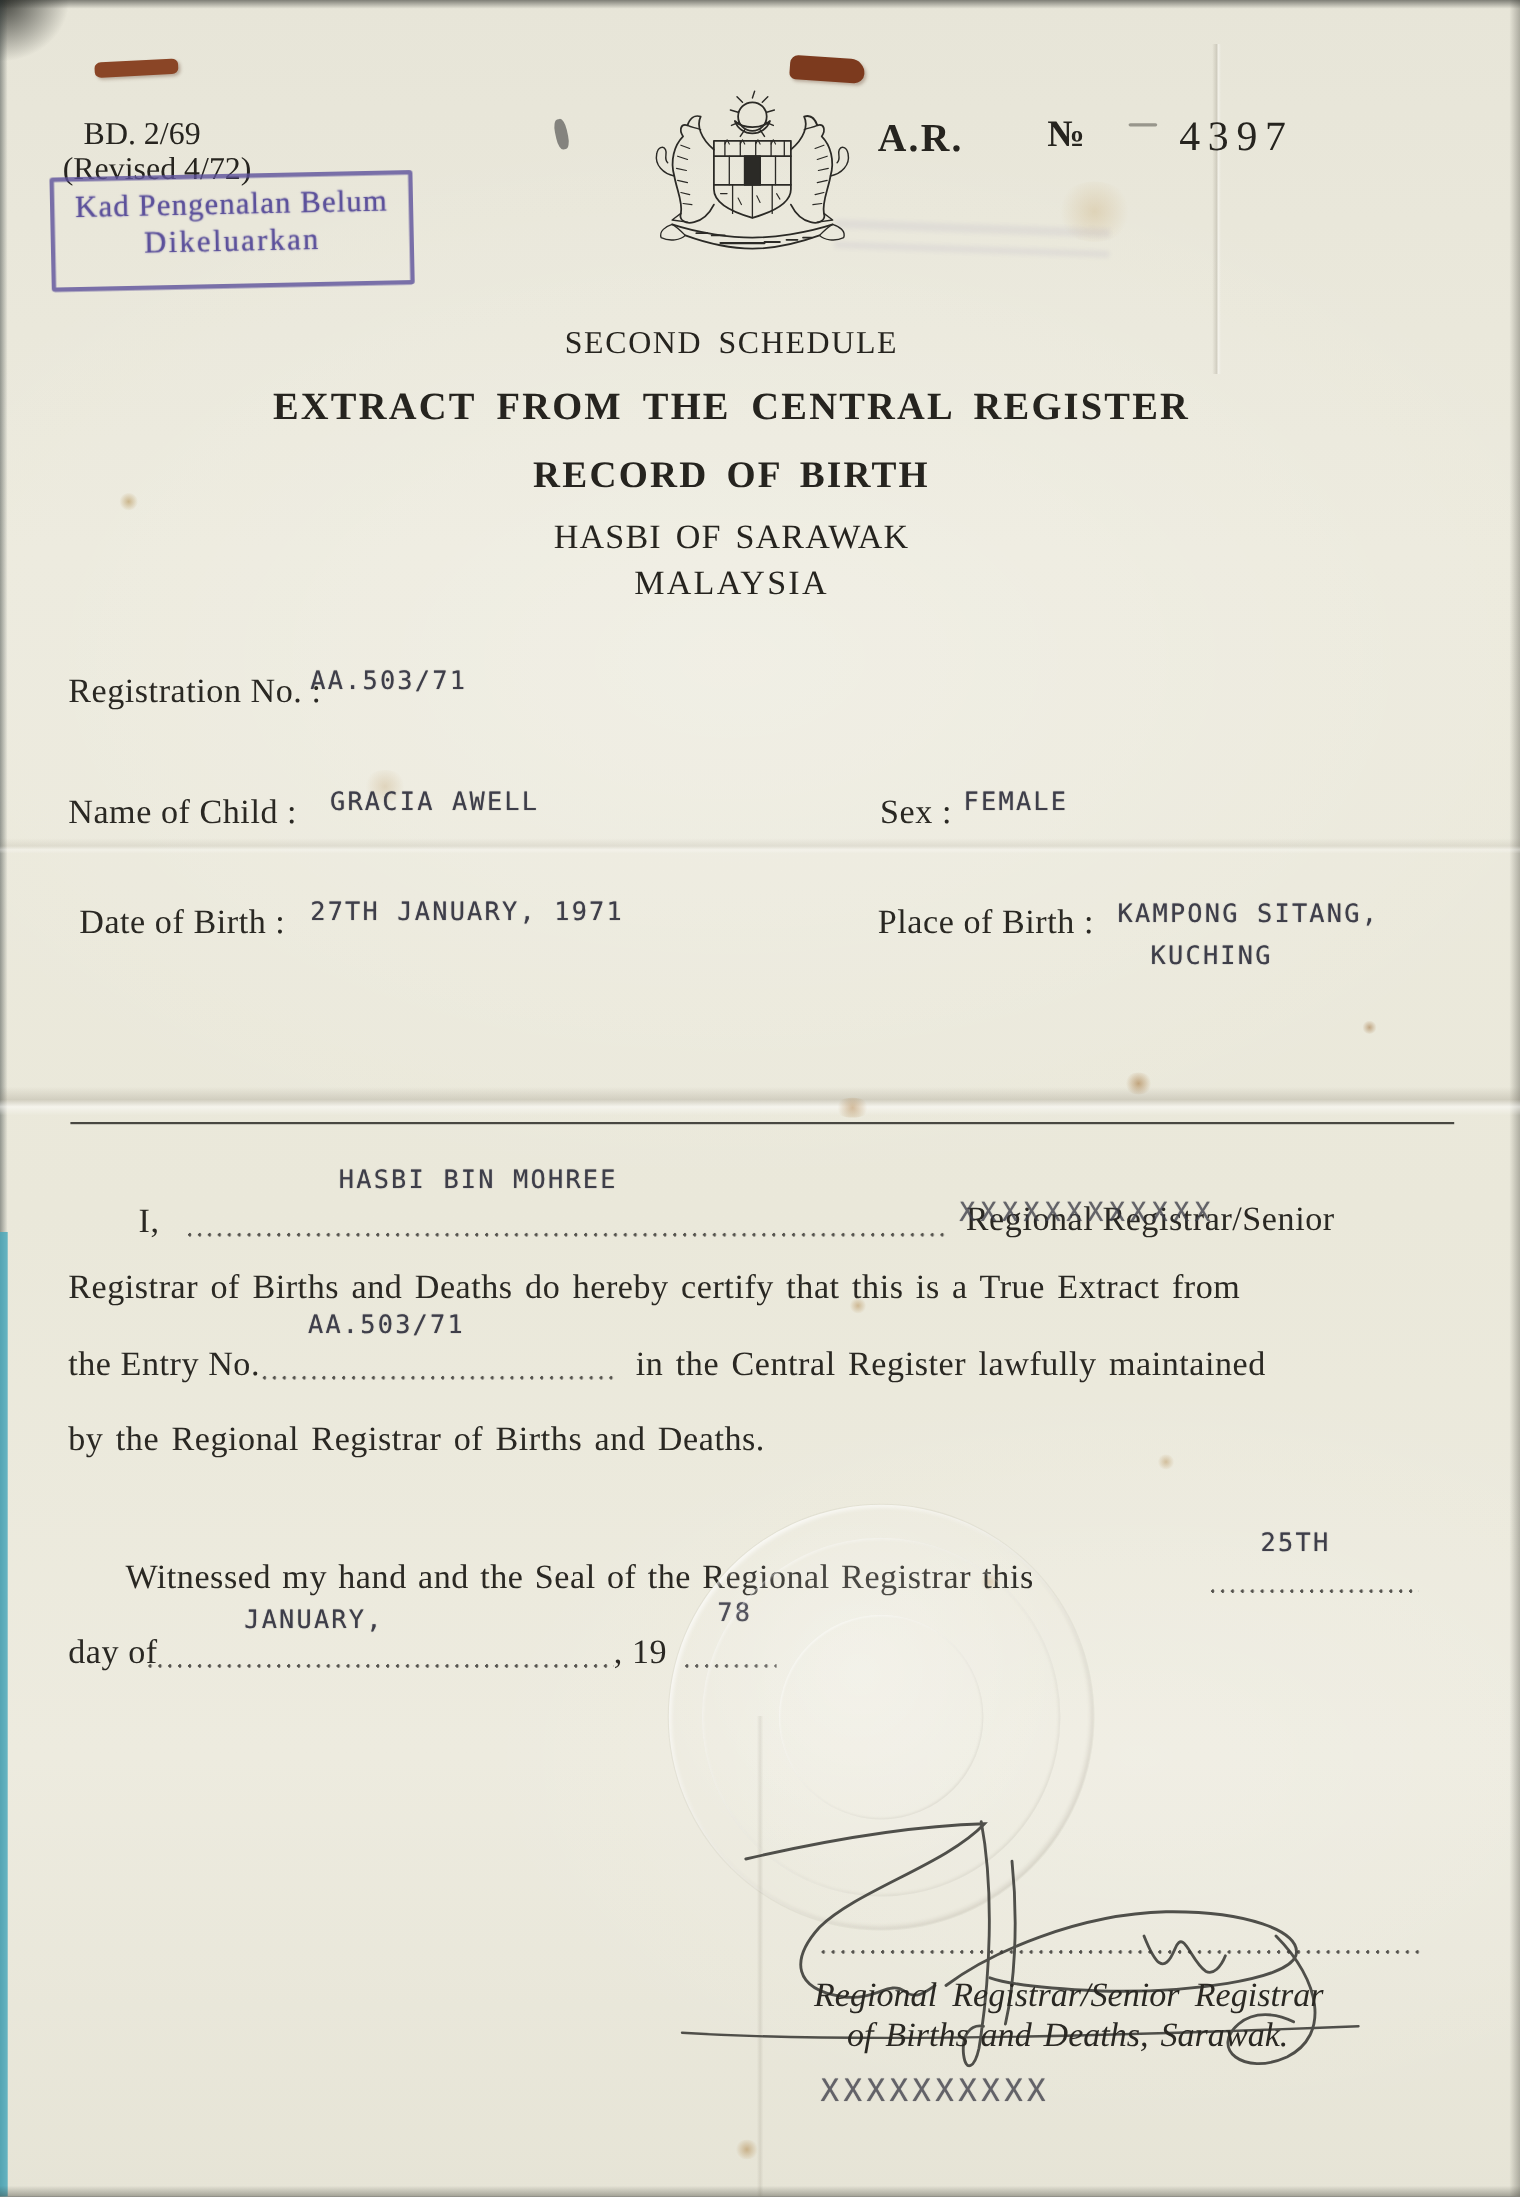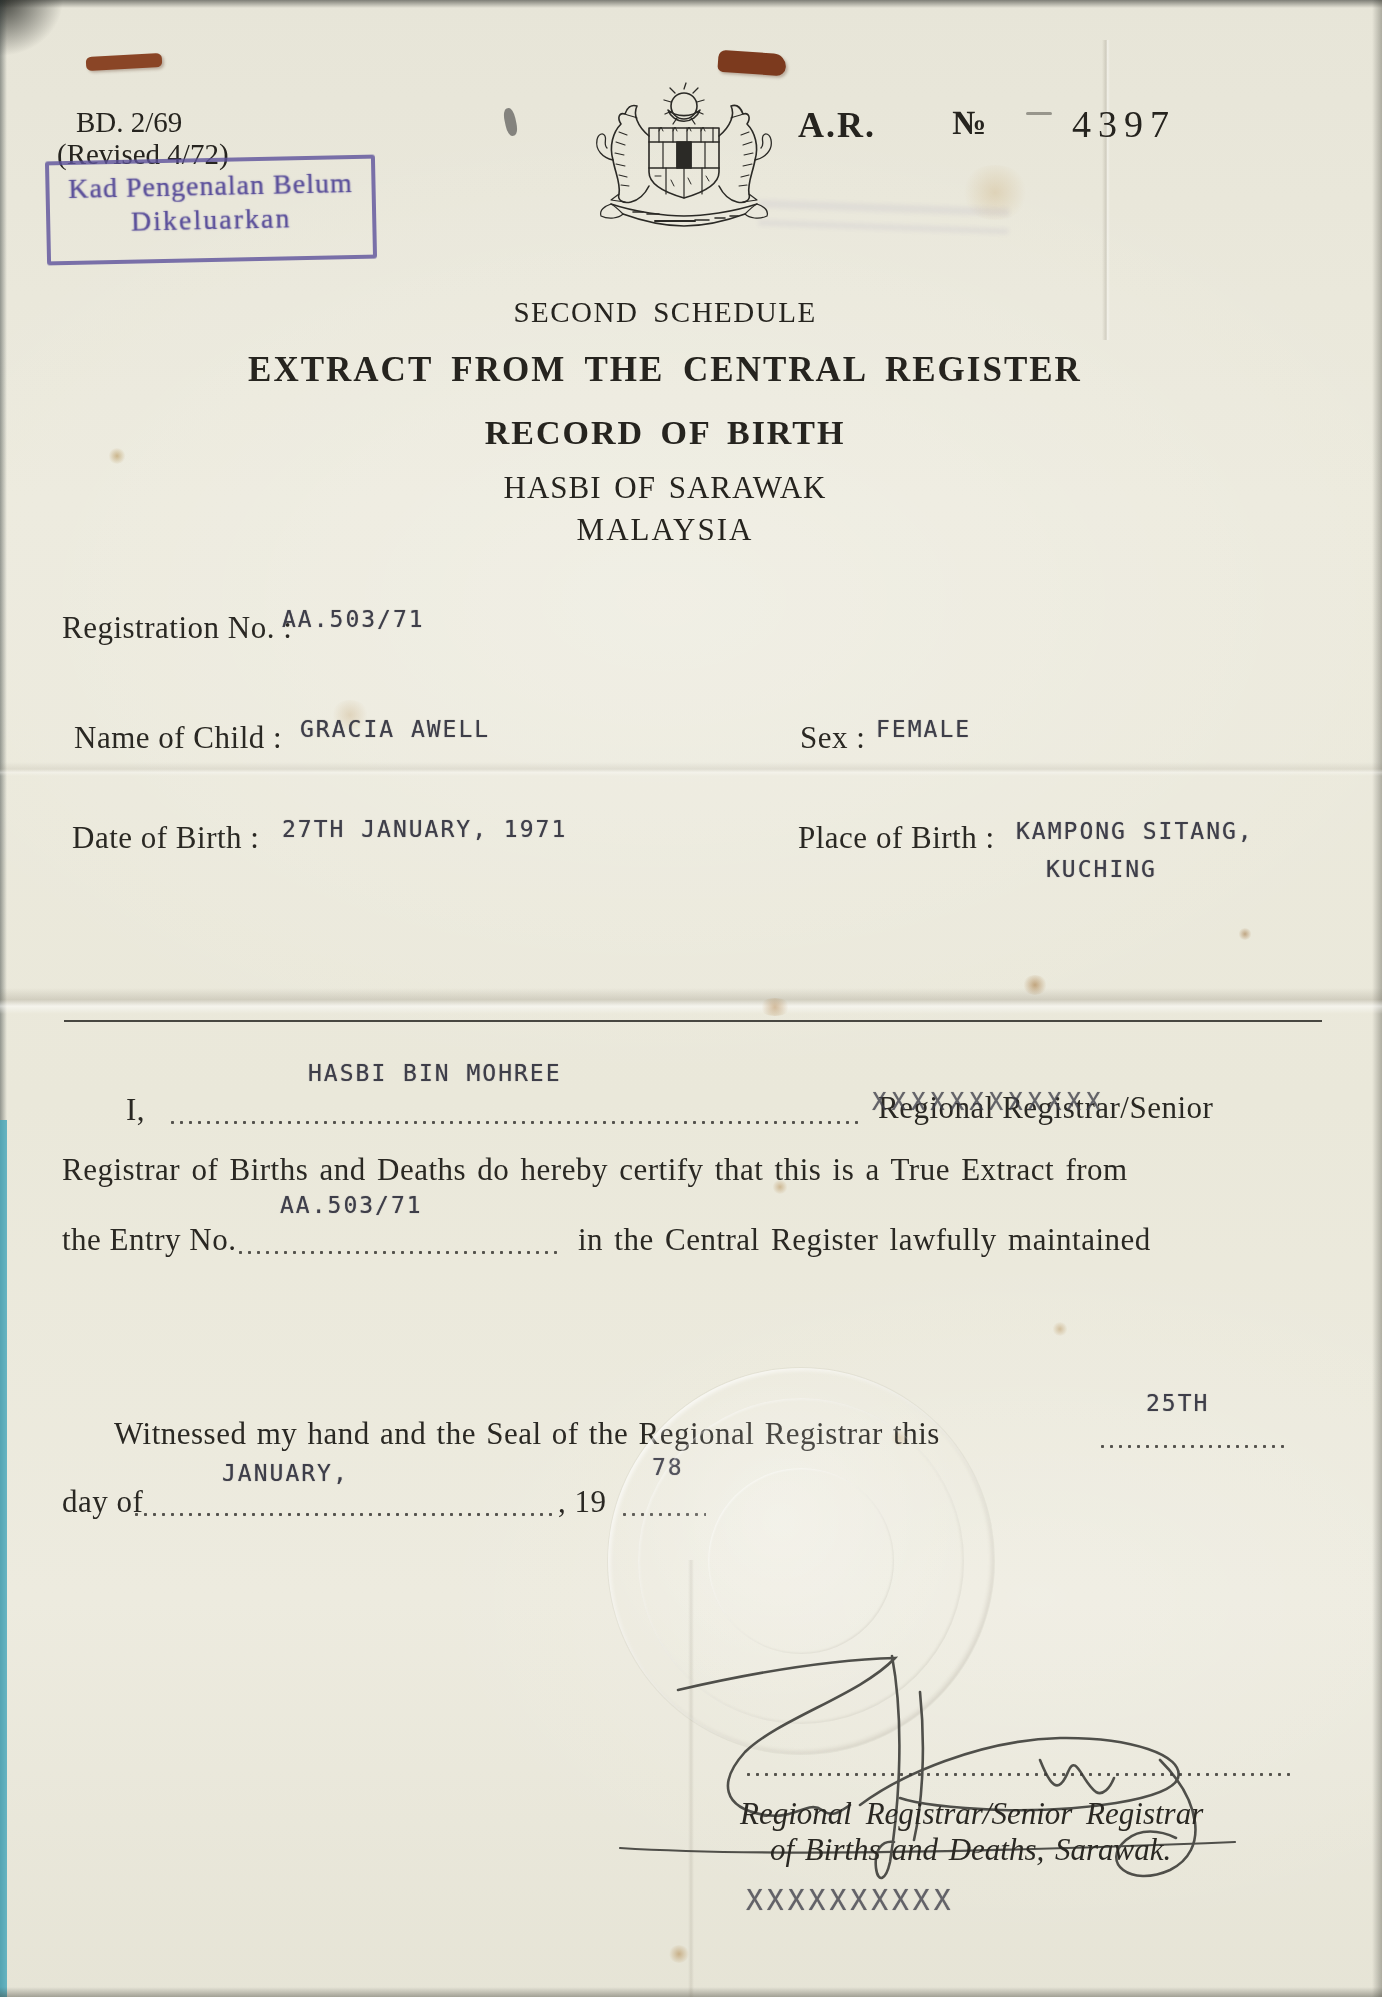--- a/index.html
+++ b/index.html
@@ -114,21 +114,21 @@
 
   <div class="abs serif hcenter" style="top:296px;font-size:29px;letter-spacing:1.5px;word-spacing:6px;">SECOND SCHEDULE</div>
   <div class="abs serif hcenter" style="top:350px;font-size:35px;font-weight:bold;letter-spacing:2px;word-spacing:8px;">EXTRACT FROM THE CENTRAL REGISTER</div>
   <div class="abs serif hcenter" style="top:414px;font-size:34px;font-weight:bold;letter-spacing:2px;word-spacing:6px;">RECORD OF BIRTH</div>
   <div class="abs serif hcenter" style="top:470px;font-size:31px;letter-spacing:1px;word-spacing:4px;">HASBI OF SARAWAK</div>
   <div class="abs serif hcenter" style="top:512px;font-size:31px;letter-spacing:2px;">MALAYSIA</div>
 
   <div class="abs serif lbl" style="left:62px;top:610px;">Registration No. :</div>
   <div class="abs typed" style="left:282px;top:606px;">AA.503/71</div>
 
-  <div class="abs serif lbl" style="left:74px;top:720px;">Name of Child :</div>
+  <div class="abs serif lbl" style="left:62px;top:720px;">Name of Child :</div>
   <div class="abs typed" style="left:300px;top:716px;">GRACIA AWELL</div>
   <div class="abs serif lbl" style="left:800px;top:720px;">Sex :</div>
   <div class="abs typed" style="left:876px;top:716px;">FEMALE</div>
 
   <div class="abs serif lbl" style="left:72px;top:820px;">Date of Birth :</div>
   <div class="abs typed" style="left:282px;top:816px;">27TH JANUARY, 1971</div>
   <div class="abs serif lbl" style="left:798px;top:820px;">Place of Birth :</div>
   <div class="abs typed" style="left:1016px;top:818px;">KAMPONG SITANG,</div>
   <div class="abs typed" style="left:1046px;top:856px;">KUCHING</div>
 
@@ -140,20 +140,21 @@
   <div class="abs serif lbl" style="left:878px;top:1090px;">Regional Registrar/Senior</div>
   <div class="abs xover" style="left:872px;top:1088px;font-size:24px;letter-spacing:5px;">XXXXXXXXXXXX</div>
 
   <div class="abs serif lbl" style="left:62px;top:1152px;word-spacing:3px;">Registrar of Births and Deaths do hereby certify that this is a True Extract from</div>
 
   <div class="abs typed" style="left:280px;top:1192px;">AA.503/71</div>
   <div class="abs serif lbl" style="left:62px;top:1222px;">the Entry No.</div>
   <div class="abs dots" style="left:238px;top:1250px;width:322px;"></div>
   <div class="abs serif lbl" style="left:578px;top:1222px;word-spacing:3px;">in the Central Register lawfully maintained</div>
 
+  <div class="abs serif lbl" style="left:62px;top:1290px;word-spacing:3px;">by the Regional Registrar of Births and Deaths.</div>
 
   <div class="abs typed" style="left:1146px;top:1390px;">25TH</div>
   <div class="abs serif lbl" style="left:114px;top:1416px;word-spacing:2px;">Witnessed my hand and the Seal of the Regional Registrar this</div>
   <div class="abs dots" style="left:1100px;top:1444px;width:190px;"></div>
 
   <div class="abs typed" style="left:222px;top:1460px;">JANUARY,</div>
   <div class="abs typed" style="left:652px;top:1454px;">78</div>
   <div class="abs serif lbl" style="left:62px;top:1484px;">day of</div>
   <div class="abs dots" style="left:134px;top:1512px;width:424px;"></div>
   <div class="abs serif lbl" style="left:558px;top:1484px;">, 19</div>

